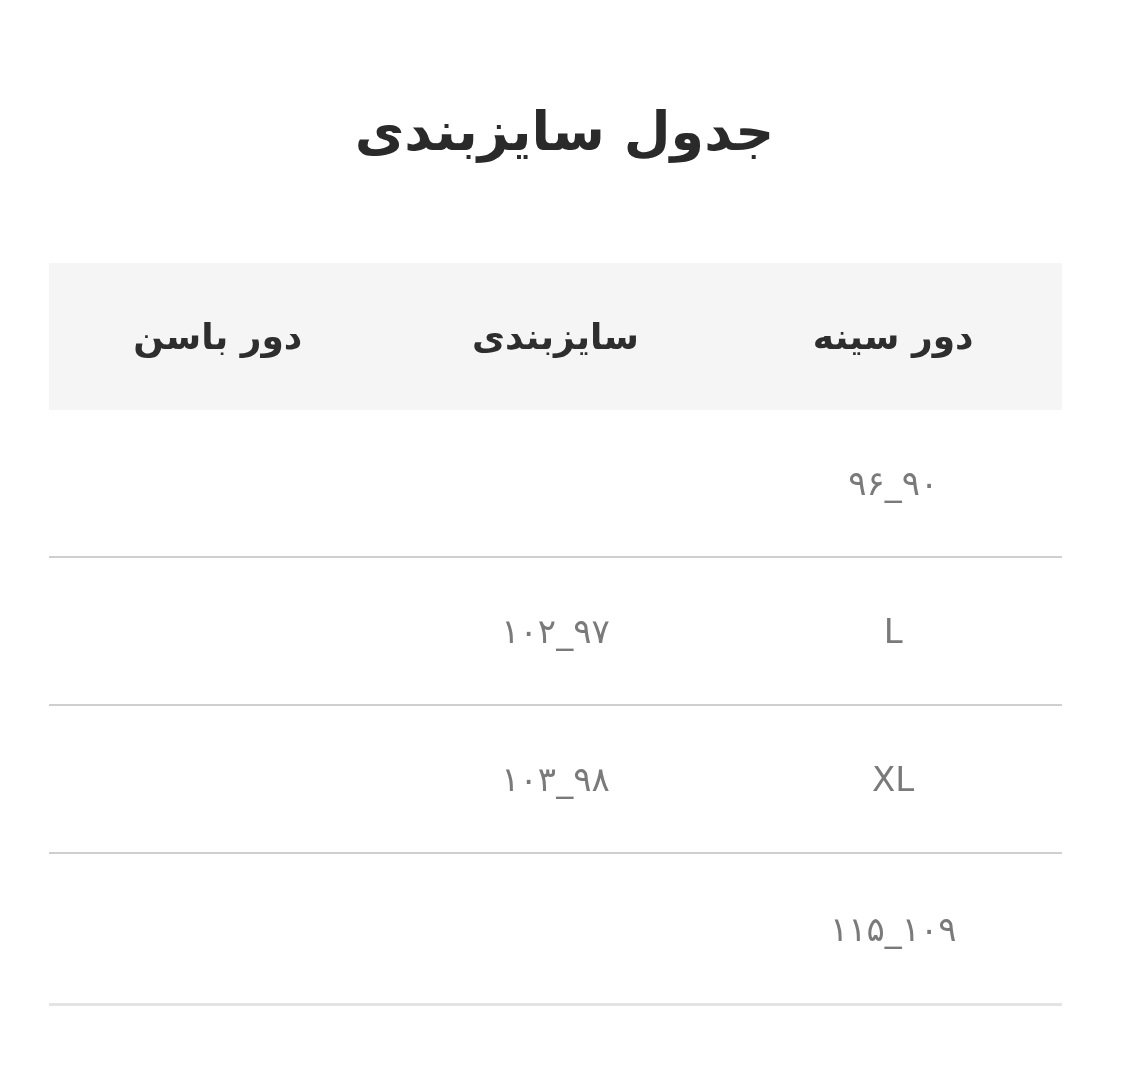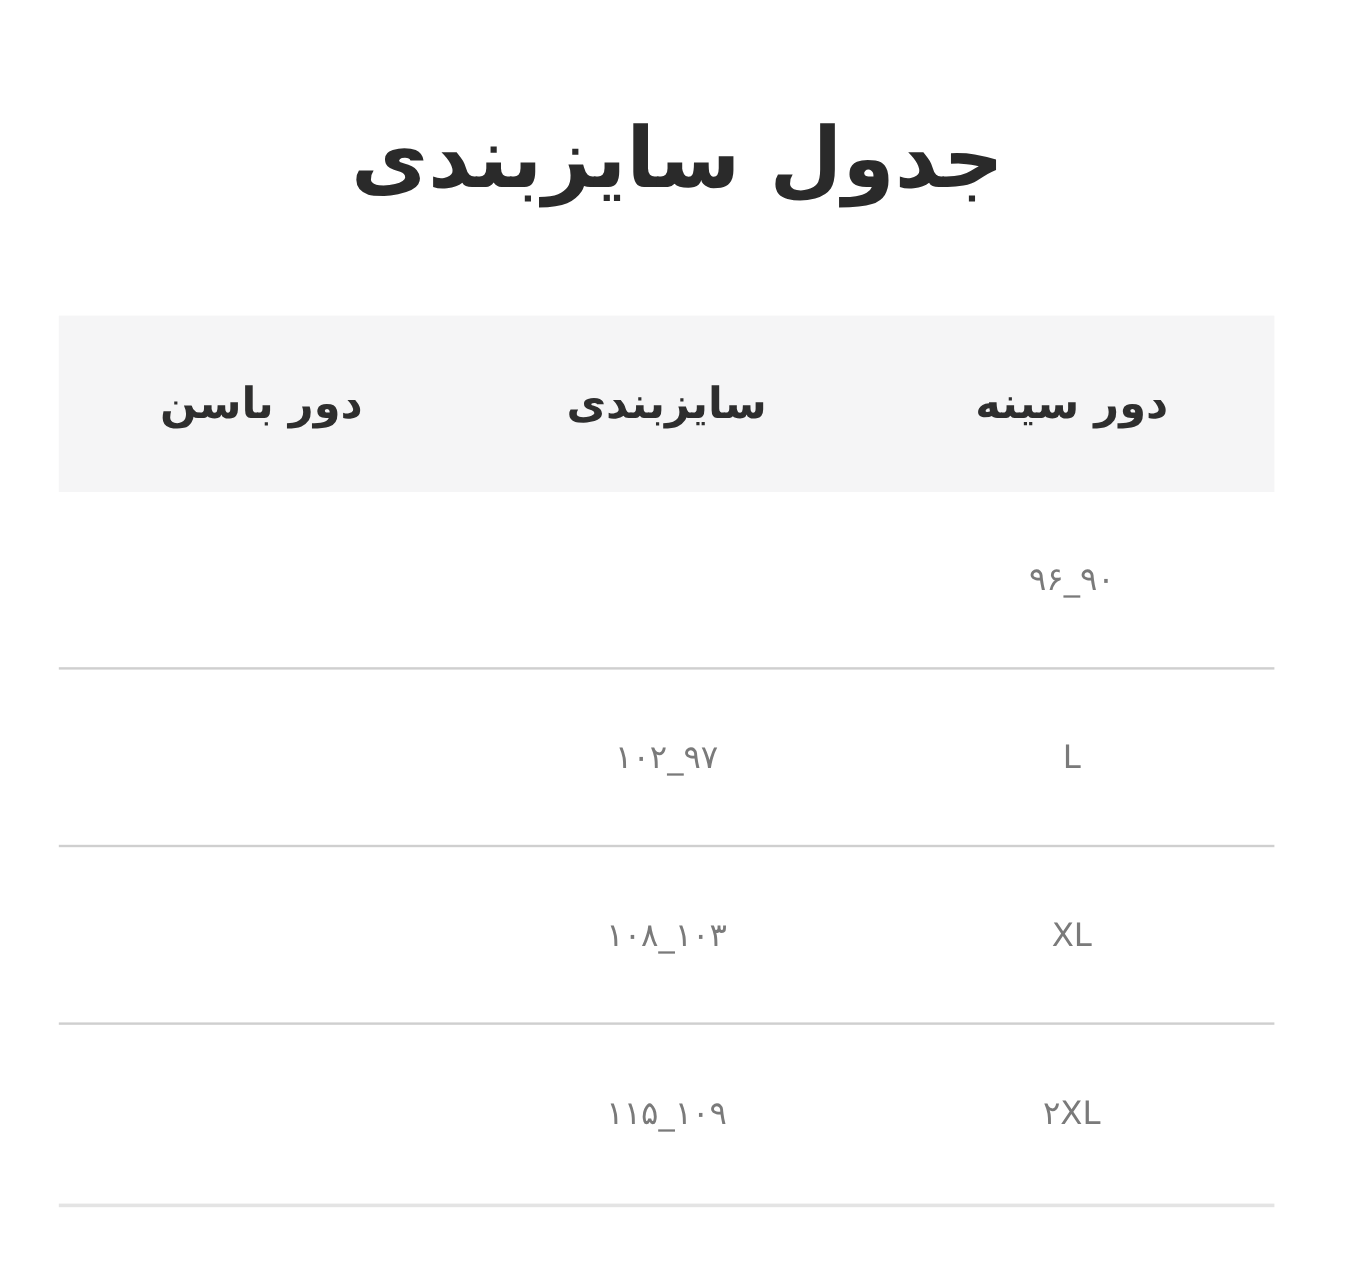--- a/index.html
+++ b/index.html
@@ -18,21 +18,21 @@
     font-family: "DejaVu Sans", "Liberation Sans", sans-serif;
   }
   body { height: 1072px; overflow: hidden; }
 
   .page-title {
     height: 263px;
     display: flex;
     align-items: center;
     justify-content: center;
     direction: rtl;
-    font-size: 70px;
+    font-size: 54px;
     font-weight: 700;
     color: var(--title-text);
     letter-spacing: 0;
   }
 
   .size-table {
     margin-left: 49px;
     width: 1013px;
     direction: rtl;
   }
@@ -57,21 +57,21 @@
     grid-template-columns: repeat(3, 1fr);
     align-items: center;
     border-bottom: 2px solid var(--row-divider);
   }
   .trow.last {
     height: 152px;
     border-bottom: 3px solid var(--bottom-divider);
   }
   .td {
     text-align: center;
-    font-size: 27px;
+    font-size: 34px;
     font-weight: 400;
     color: var(--body-text);
   }
   
   .ltr-seq {
     direction: ltr;
     unicode-bidi: bidi-override;
   }
 </style>
 </head>
@@ -91,21 +91,20 @@
     <div class="td ltr-seq">۹۶_۹۰</div>
   </div>
 
   <div class="trow">
     <div class="td ltr-seq">L</div>
     <div class="td ltr-seq">۱۰۲_۹۷</div>
   </div>
 
   <div class="trow">
     <div class="td ltr-seq">XL</div>
-    <div class="td ltr-seq">۱۰۸_۱۰۳</div>
+    <div class="td ltr-seq">۱۰۳_۹۸</div>
   </div>
 
   <div class="trow last">
-    <div class="td ltr-seq">۲XL</div>
     <div class="td ltr-seq">۱۱۵_۱۰۹</div>
   </div>
 
 </div>
 
 </body></html>

